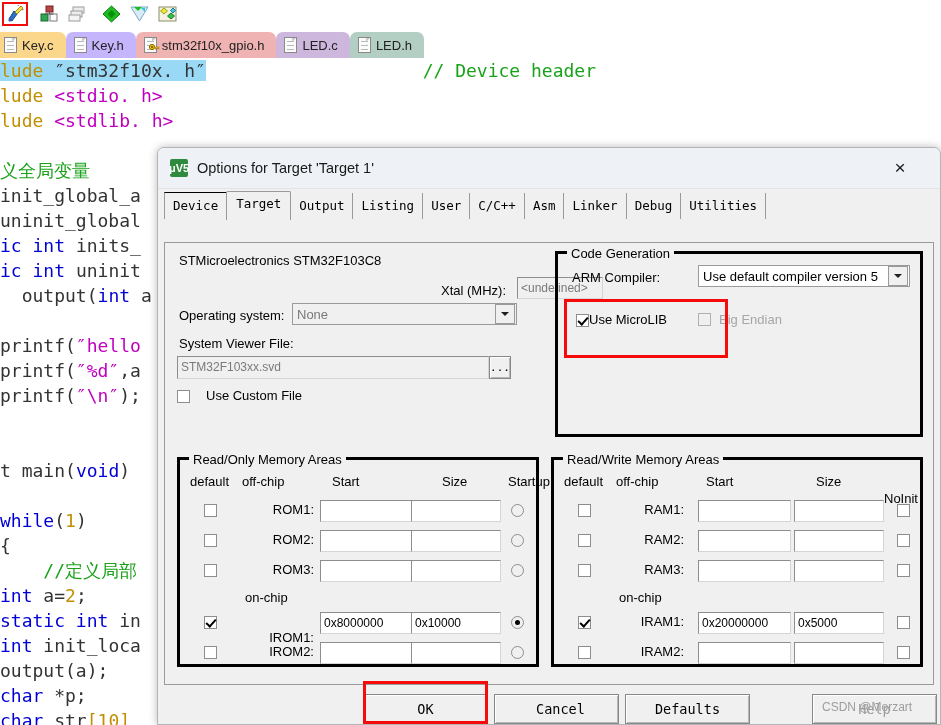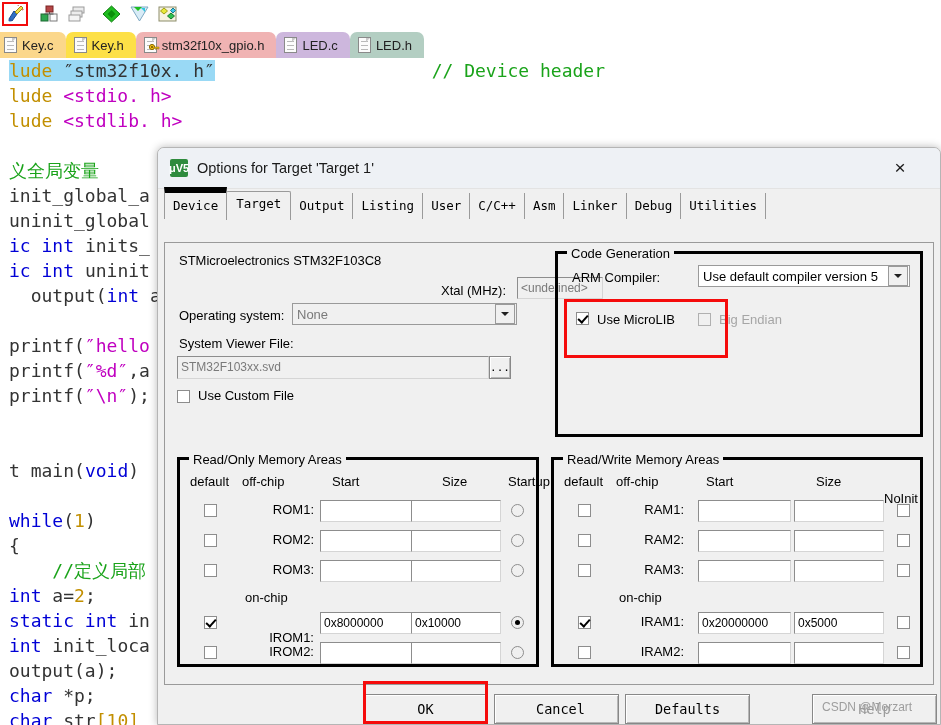--- a/index.html
+++ b/index.html
@@ -50,21 +50,21 @@
     position:absolute;left:4px;top:2px;width:11px;height:8px;
   }
   
   #editor{
     position:absolute;left:0;top:58px;width:941px;height:667px;
     background:#ffffff;overflow:hidden;
     font-family:"DejaVu Sans Mono", monospace;
     font-size:18px;line-height:25px;
     white-space:pre;
   }
-  #editor .ln{height:25px;padding-left:9px;}
+  #editor .ln{height:25px;padding-left:0px;}
   .c-kw{color:#0000d6;}
   .c-pp{color:#c28f00;}
   .c-str{color:#c000c0;}
   .c-cmt{color:#1aa31a;}
   .c-num{color:#c28f00;}
   .c-pl{color:#333333;}
   .hl{background:#99d9f5;}
   
   #dialog{
     position:absolute;left:157px;top:147px;width:784px;height:578px;
@@ -102,21 +102,21 @@
   .dtab{
     padding:3px 8px 4px 8px;height:19px;line-height:19px;
     border-right:1px solid #9a9a9a;color:#000;white-space:nowrap;
   }
   .dtab.active{
     background:#f0f0f0;border:1px solid #9a9a9a;border-bottom:none;
     border-radius:2px 2px 0 0;height:22px;line-height:20px;
     position:relative;top:1px;margin:0 0 0 -1px;padding:2px 9px 4px 9px;
     font-weight:normal;
   }
-  .dtab.first{border-left:1px solid #9a9a9a;border-top:6px solid #000000;}
+  .dtab.first{border-left:1px solid #9a9a9a;border-top:1px solid #000000;}
   #dlg-body{
     position:absolute;left:6px;top:94px;width:770px;height:443px;
     background:#f0f0f0;border:1px solid #9a9a9a;border-top:1px solid #9a9a9a;
     box-sizing:border-box;
   }
   
   .lbl{font-family:"Liberation Sans",sans-serif;font-size:13px;color:#000;}
   .txtbox{
     background:#f0f0f0;border:1px solid #9a9a9a;
     box-sizing:border-box;height:22px;line-height:20px;
@@ -231,21 +231,21 @@
 
 <div id="tabbar">
     <div class="ftab" style="background: rgb(251, 215, 139); margin-left: -18px; padding-left: 22px;">
       <span class="doc">
         <span class="line"></span>
         <span class="line"></span>
         <span class="line"></span>
       </span>
       <span>Key.c</span>
     </div>
-    <div class="ftab" style="background: #fde047; text-align: center;">
+    <div class="ftab" style="background: #c4b5fd; text-align: center;">
       <span class="doc">
         <span class="line"></span>
         <span class="line"></span>
         <span class="line"></span>
       </span>
       <span>Key.h</span>
     </div>
     <div class="ftab" style="background: rgb(240, 179, 179);">
       <span class="doc">
         <span class="line"></span>
@@ -314,37 +314,37 @@
       <span>None</span>
       <span class="arrow">
           <i></i>
         </span>
     </div>
 
     <div class="lbl" style="position:absolute;left:14px;top:93px;">System Viewer File:</div>
     <div class="txtbox inset" style="position:absolute;left:12px;top:113px;width:312px;height:23px;line-height:21px;">STM32F103xx.svd</div>
     <div class="btn" style="position:absolute;left:324px;top:113px;width:22px;height:23px;font-size:11px;">...</div>
 
-    <div style="position:absolute;left:12px;top:145px;display:flex;align-items:flex-end;gap:8px;">
+    <div style="position:absolute;left:12px;top:145px;display:flex;align-items:flex-end;gap:16px;">
       <span class="cbx" id="cb-custom"></span>
       <span class="lbl">Use Custom File</span>
     </div>
 
     <div class="group" style="left:390px;top:8px;width:368px;height:186px;">
       <span class="gtitle">Code Generation</span>
 
       <div class="lbl" style="position:absolute;left:14px;top:16px;">ARM Compiler:</div>
       <div class="combo enabled" style="position:absolute;left:140px;top:11px;width:212px;background:#fff;">
         <span>Use default compiler version 5</span>
         <span class="arrow">
             <i></i>
           </span>
       </div>
 
-      <div style="position:absolute;left:18px;top:58px;display:flex;align-items:flex-start;gap:8px;">
+      <div style="position:absolute;left:18px;top:58px;display:flex;align-items:flex-end;">
         <span class="cbx on" id="cb-microlib"></span>
         <span class="lbl">Use MicroLIB</span>
       </div>
       <div style="position:absolute;left:140px;top:58px;display:flex;align-items:center;gap:8px;">
         <span class="cbx dis" id="cb-bigendian"></span>
         <span class="lbl" style="color:#a6a6a6;">Big Endian</span>
       </div>
 
     </div>
 

